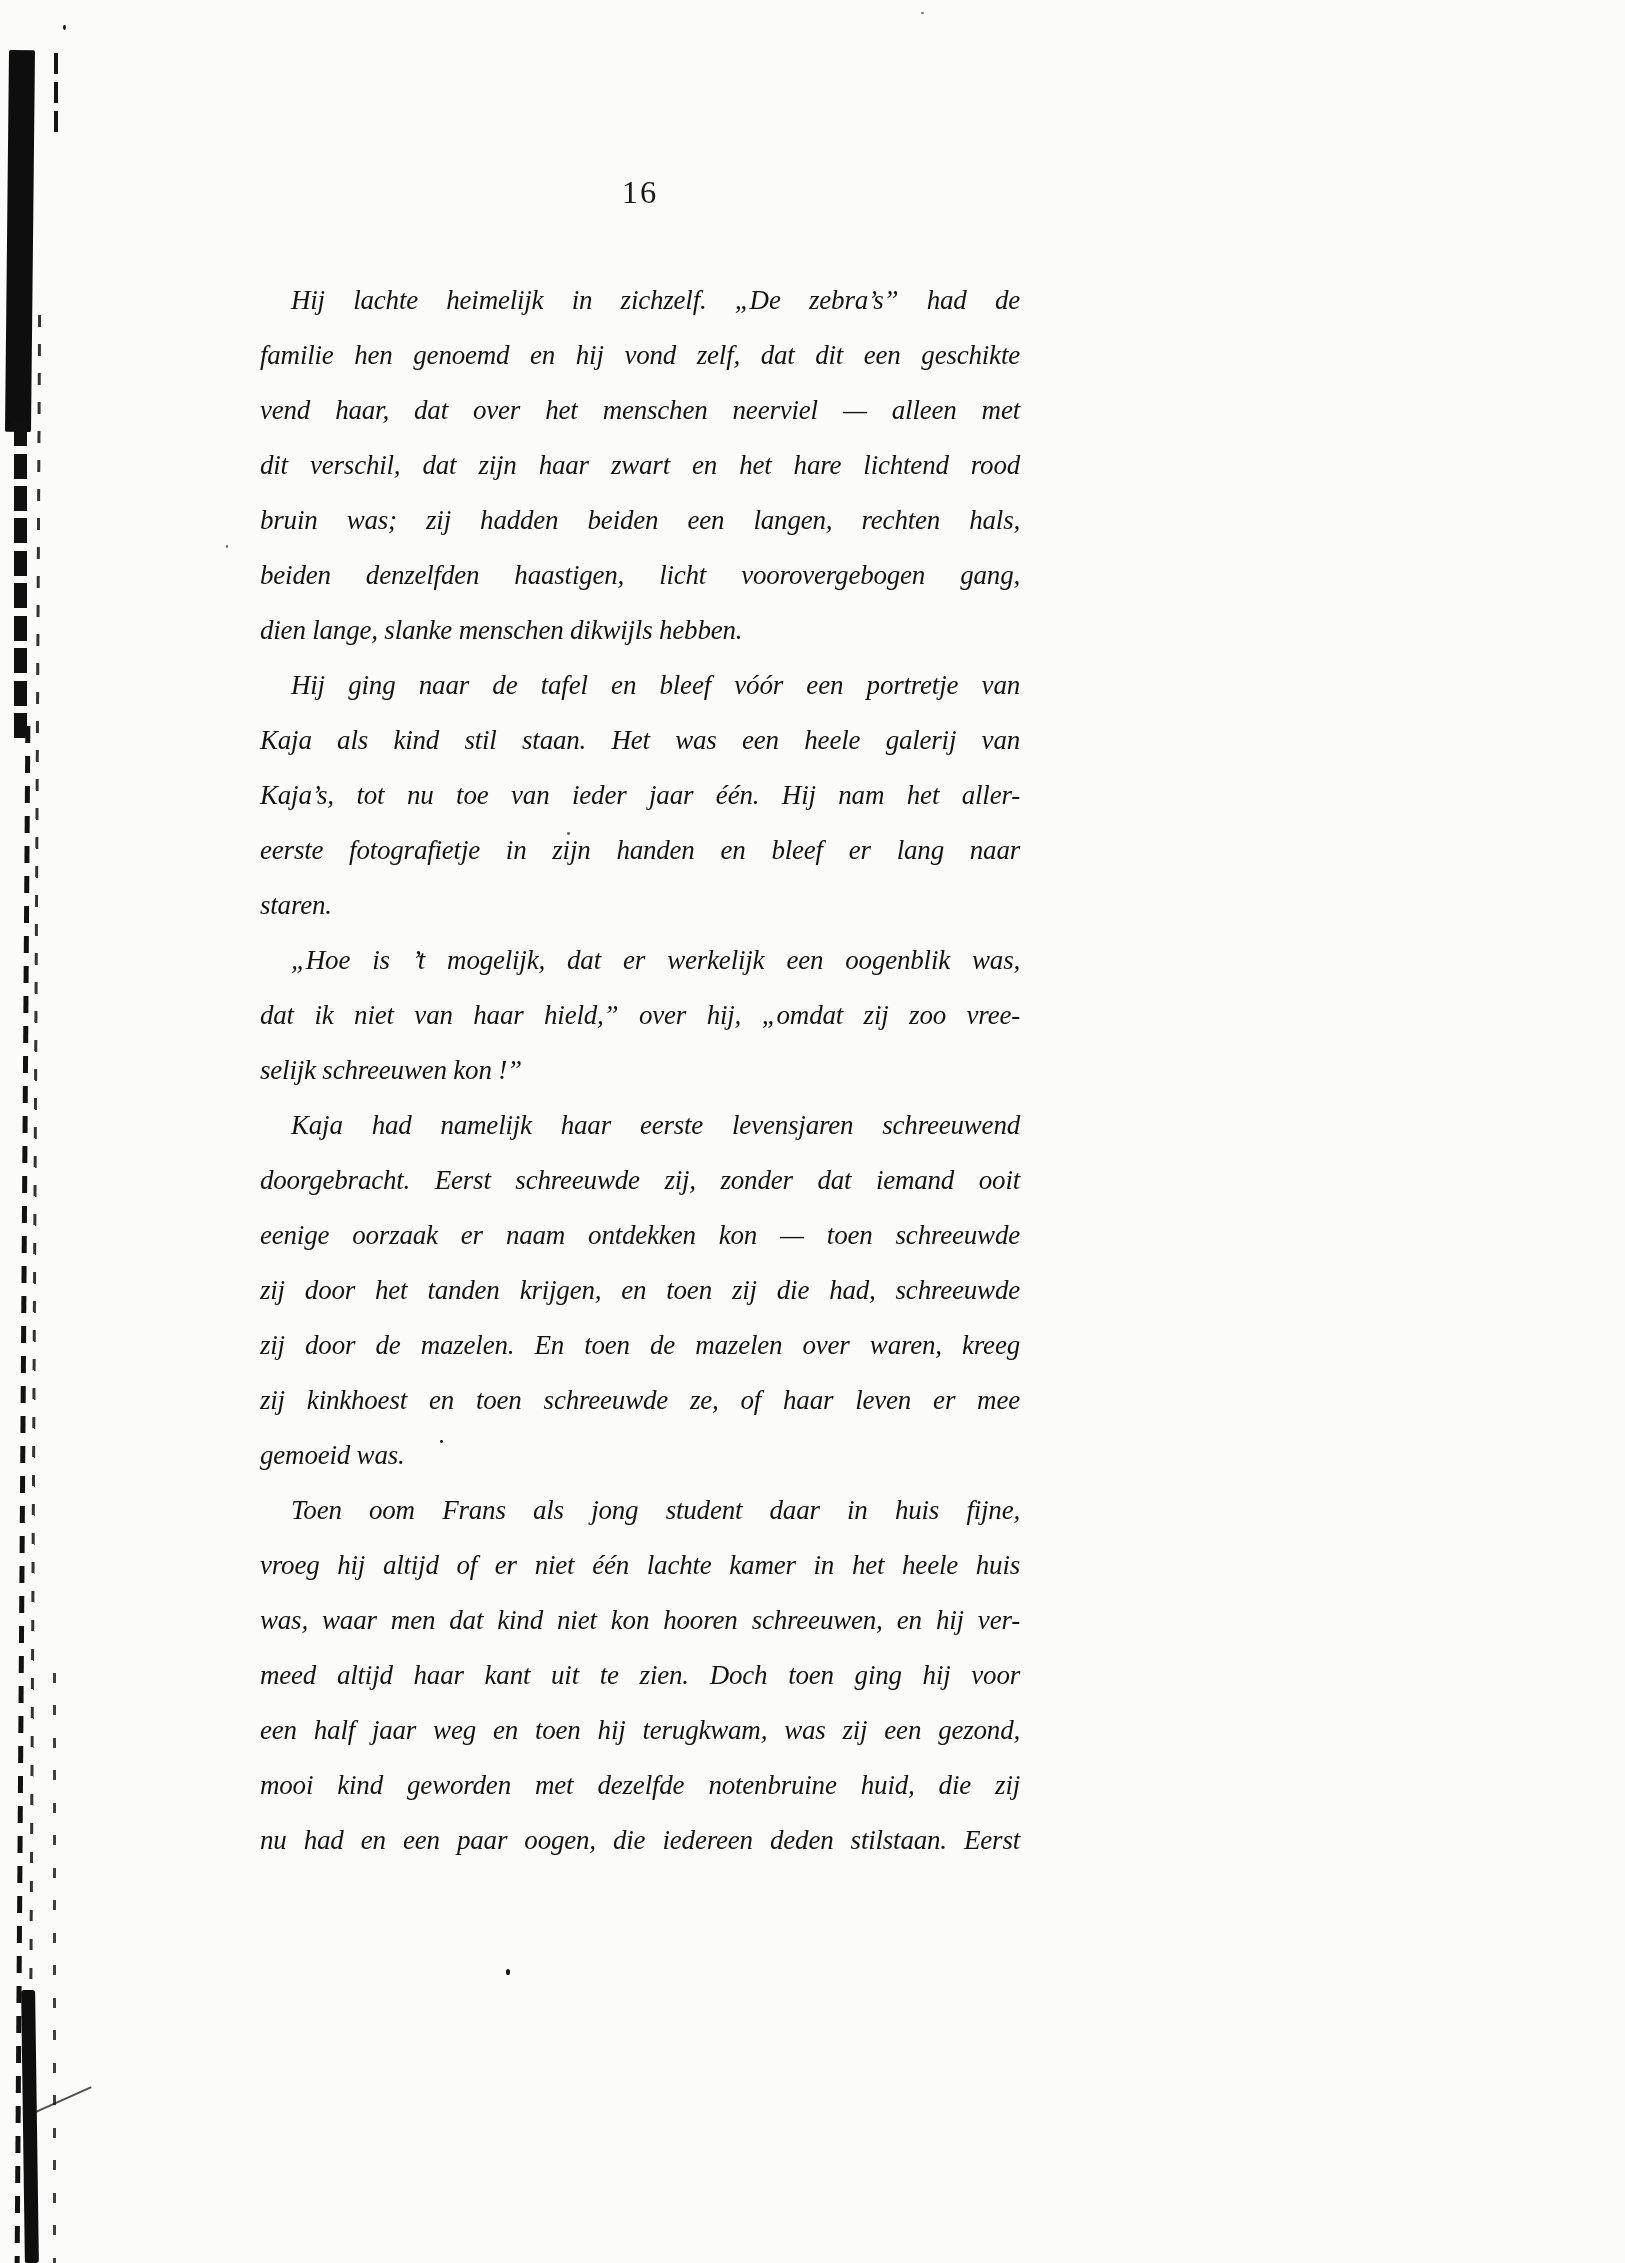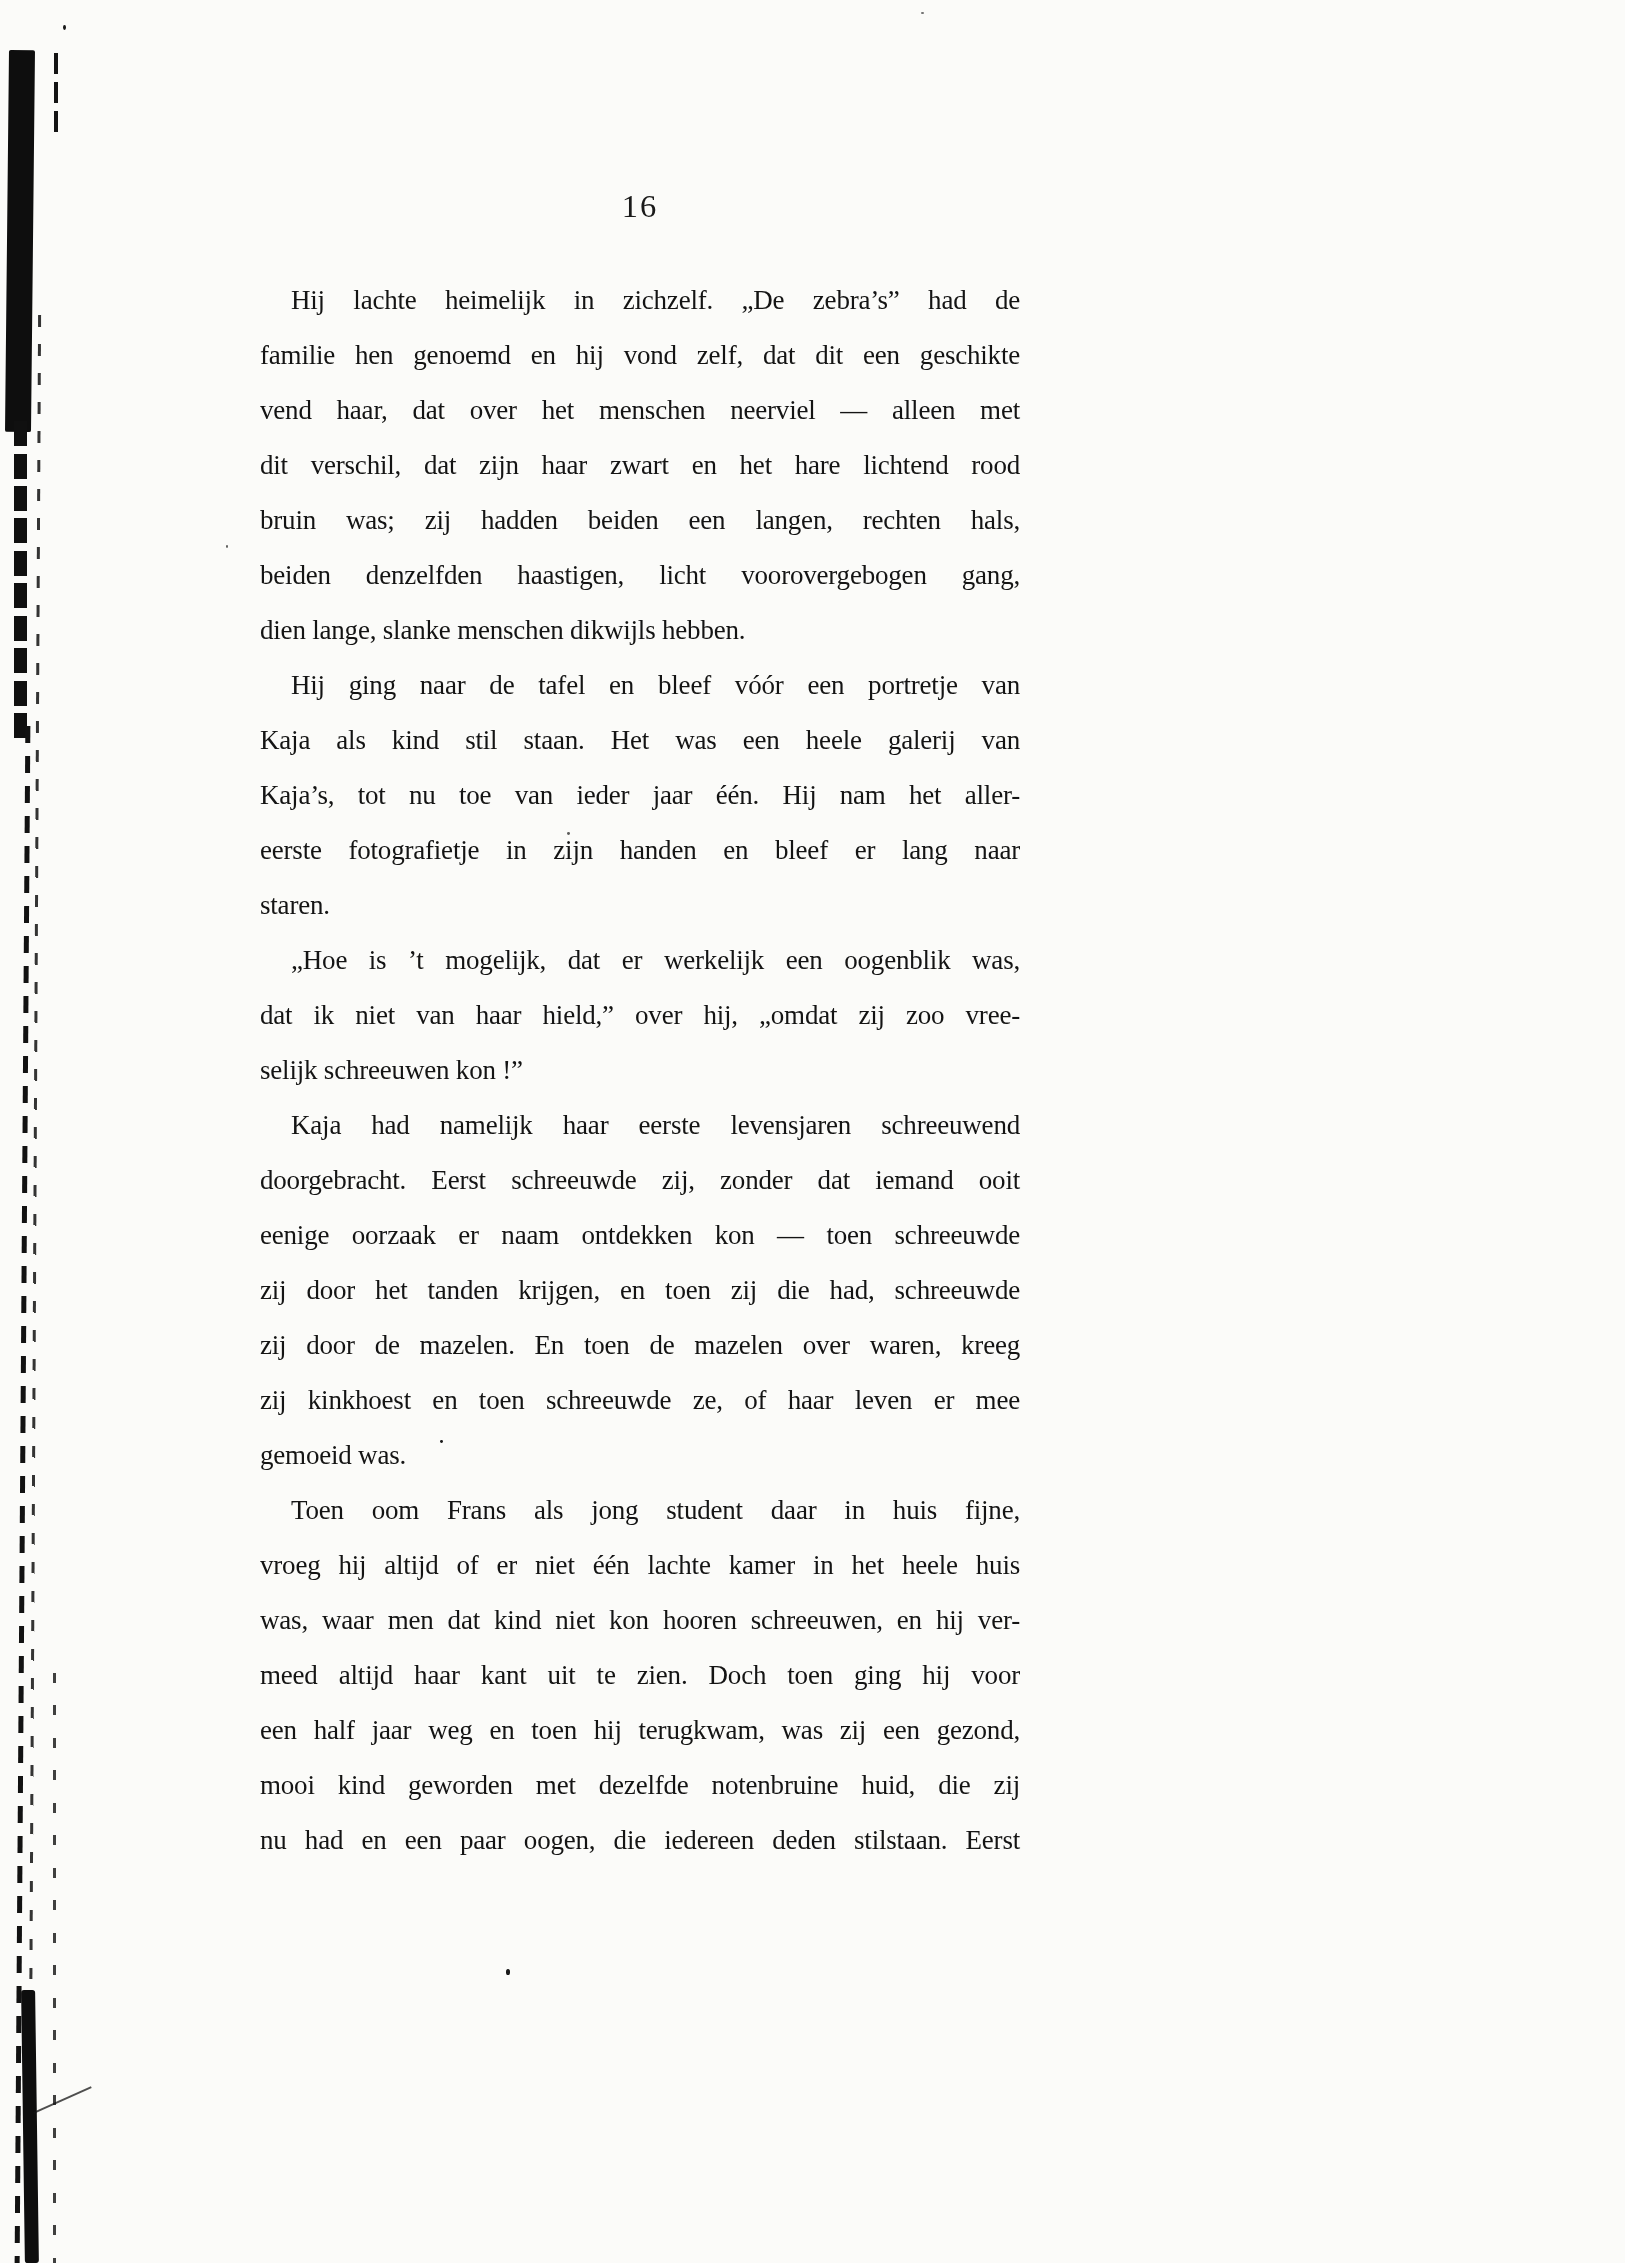--- a/index.html
+++ b/index.html
@@ -7,41 +7,42 @@
     position:relative;
     width:1626px;height:2264px;
     background:#fbfbf9;
     overflow:hidden;
     font-family:"Liberation Serif","DejaVu Serif",serif;
     color:#161616;
   }
   
   #pagenum{
     position:absolute;
-    left:260px;top:188px;width:760px;
+    left:260px;top:174px;width:760px;
     text-align:center;
     font-size:32.5px;
     letter-spacing:1.9px;
     color:#1a1a1a;
   }
   
   #textblock{
     position:absolute;
     left:260px;top:273px;width:760px;
     font-size:27px;
     line-height:55px;
     letter-spacing:-0.2px;
     color:#141414;
   }
   .line{
     width:760px;
     white-space:nowrap;      
     text-align:justify;
     text-align-last:justify;
     overflow:visible;
+    font-style:italic;
   }
   .line.pe{                  
     text-align:left;
     text-align-last:left;
   }
   .line.ps{ text-indent:31px; } 
 
   
   .art{position:absolute;background:#0e0e0e;}
   #edge-solid-top{

